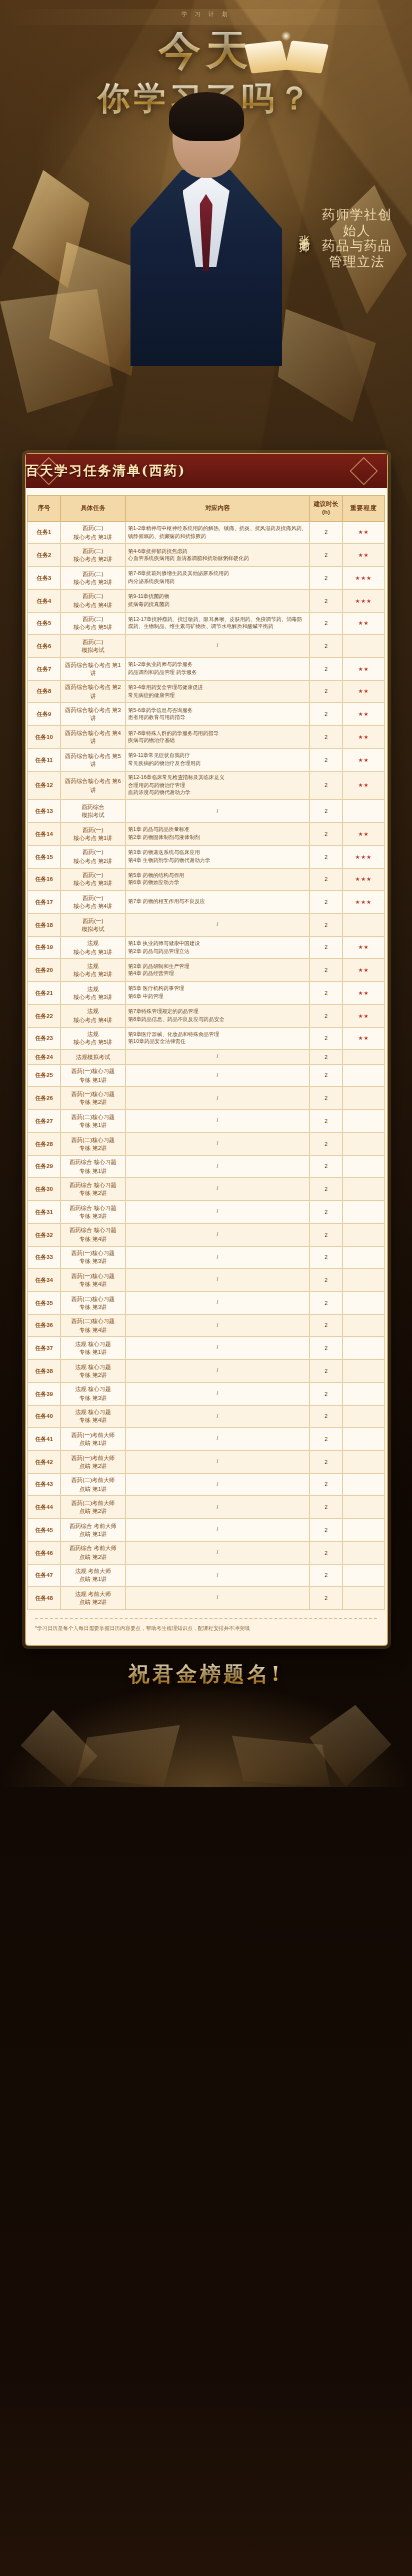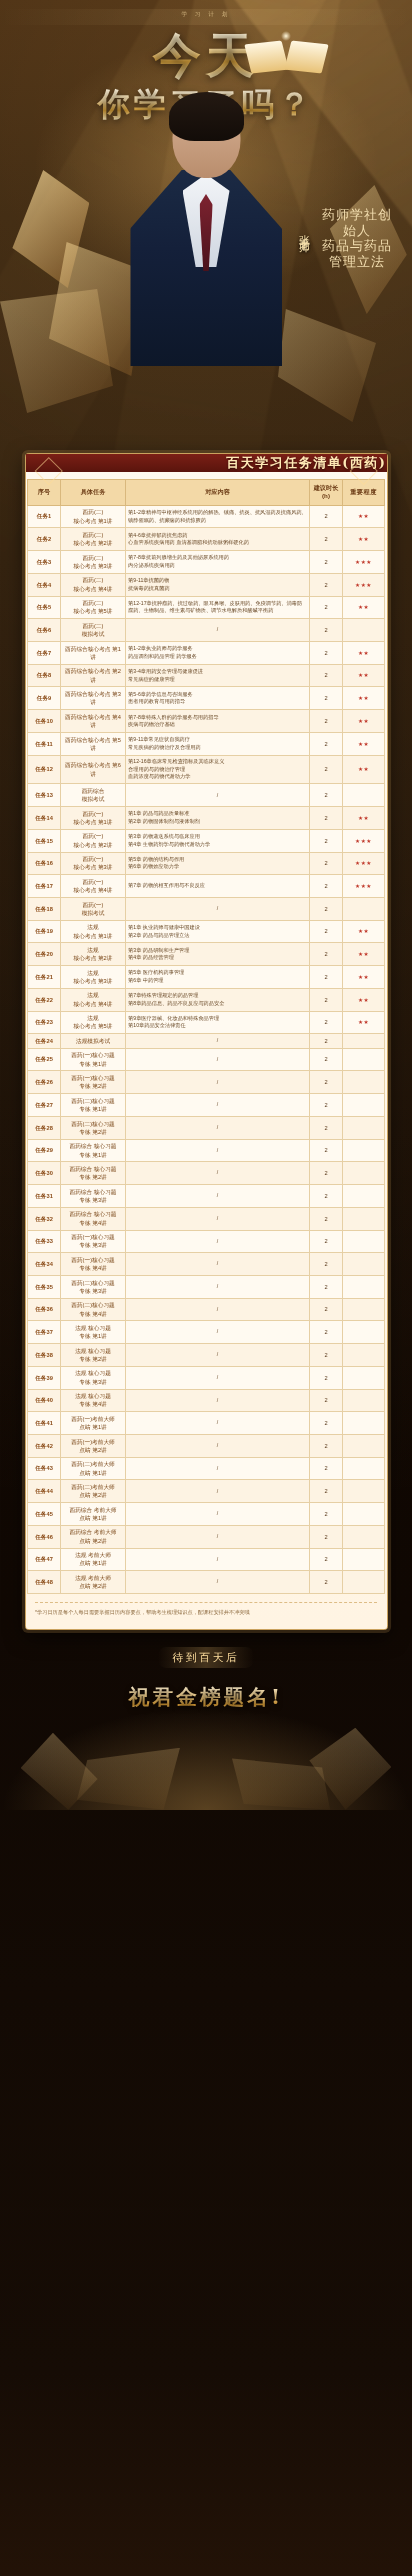--- a/index.html
+++ b/index.html
@@ -32,22 +32,22 @@
         background:radial-gradient(ellipse at center,rgba(255,200,110,.28),rgba(0,0,0,0) 62%);}
 
   
   .hero{position:relative;height:453px;}
   .hero-top-bar{position:absolute;top:9.3px;left:0;width:412px;height:15.5px;
       background:linear-gradient(90deg,rgba(255,220,150,0) 0%,rgba(255,220,150,.10) 50%,rgba(255,220,150,0) 100%);}
   .brandmark{position:absolute;top:11.3px;left:50%;transform:translateX(-50%);
       color:#f0d49a;font-size:5.7px;letter-spacing:3.1px;opacity:.75;}
   .title-wrap{position:absolute;top:32px;left:0;width:412px;text-align:center;}
   .title-main{
-    font-family:Liberation Sans, sans-serif;
-    font-weight:bold;font-size:48px;letter-spacing:5.2px;line-height:1;
+    font-family:Liberation Mono, monospace;
+    font-weight:bold;font-size:42px;letter-spacing:5.2px;line-height:1;
     background:linear-gradient(180deg,#fff6dd 0%,#ffdf9c 38%,#e0a73d 62%,#fff0c6 100%);
     -webkit-background-clip:text;background-clip:text;color:transparent;
     text-shadow:0 2.1px 7.2px rgba(0,0,0,.55);
   }
   .title-sub{
     margin-top:8.2px;
     font-family:"DejaVu Serif","Liberation Serif",serif;
     font-weight:bold;font-size:32px;letter-spacing:4.1px;line-height:1;
     background:linear-gradient(180deg,#fff8e6 0%,#ffe3a8 40%,#dfa538 70%,#ffeec2 100%);
     -webkit-background-clip:text;background-clip:text;color:transparent;
@@ -104,21 +104,21 @@
   .teacher-desc span{display:block;}
 
   
   .card{
     position:relative;margin:0 auto;width:361px;
     background:linear-gradient(180deg,#fffaf0,#fff4e3);
     border:1.5px solid #caa25e;border-radius:3.1px;
     box-shadow:0 0 0 3.1px rgba(196,150,80,.22),0 6.2px 20.6px rgba(0,0,0,.6);
     padding:0 0 11.3px;
   }
-  .card-head{position:relative;height:18px;display:flex;align-items:center;justify-content:flex-end;
+  .card-head{position:relative;height:34px;display:flex;align-items:center;justify-content:flex-start;
      background:linear-gradient(180deg,#7b1f16,#5a140d);}
   .card-head h2{margin:0;color:#ffe9b6;font-size:13px;letter-spacing:1.5px;
      font-family:"DejaVu Serif","Liberation Serif",serif;font-weight:bold;
      text-shadow:0 1px 2.1px rgba(0,0,0,.55);}
   .card-head:before,.card-head:after{content:"";position:absolute;top:7.2px;width:17.5px;height:17.5px;
      border:1px solid rgba(255,220,150,.55);transform:rotate(45deg);}
   .card-head:before{left:13.4px}
   .card-head:after{right:13.4px}
 
   table.tasks{width:342px;margin:7.2px auto 0;border-collapse:collapse;
@@ -564,23 +564,20 @@
             <td class="c-desc center">/</td>
             <td class="c-hours">2</td>
             <td class="c-imp"></td>
           </tr>
         </tbody>
     </table>
 
     <div class="note">*学习日历是每个人每日需要掌握日历内容要点，帮助考生梳理知识点，配课程安排并不冲突哦</div>
   </div>
 
-  <div class="after">
-    <div class="after-title">待到百天后</div>
-  </div>
   <div class="wish">祝君金榜题名!</div>
 
   <div class="bottom-deco">
     <div class="bd bd1"></div>
       <div class="bd bd2"></div>
     <div class="bd bd3"></div>
       <div class="bd bd4"></div>
     <div class="bottom-glow"></div>
   </div>
 </div>

